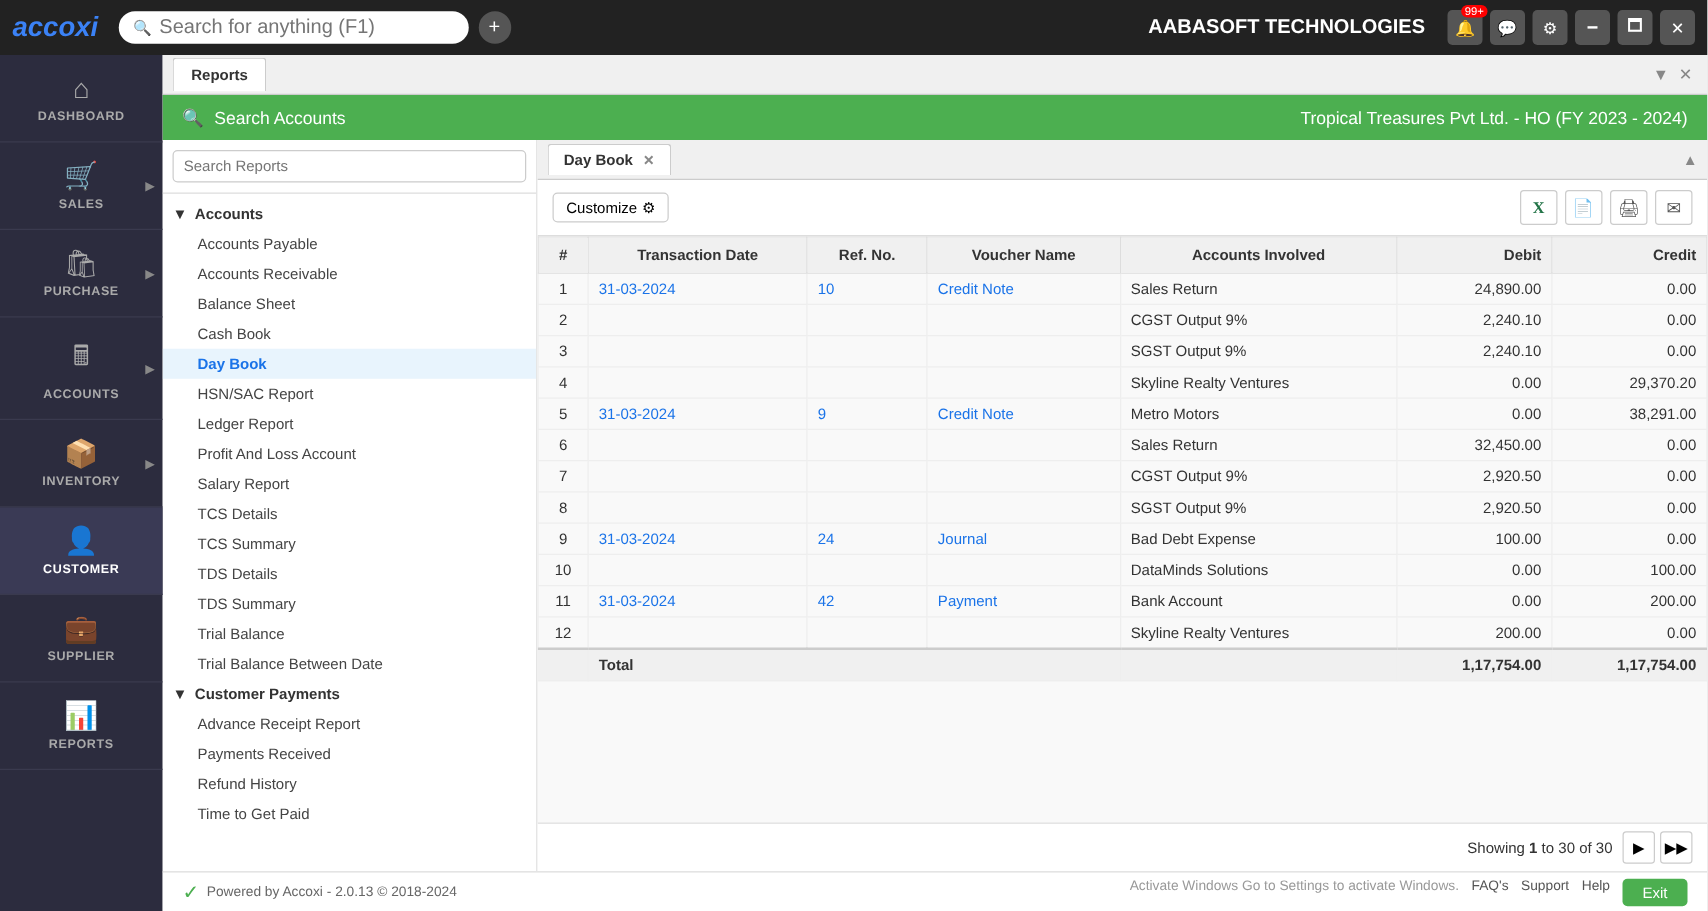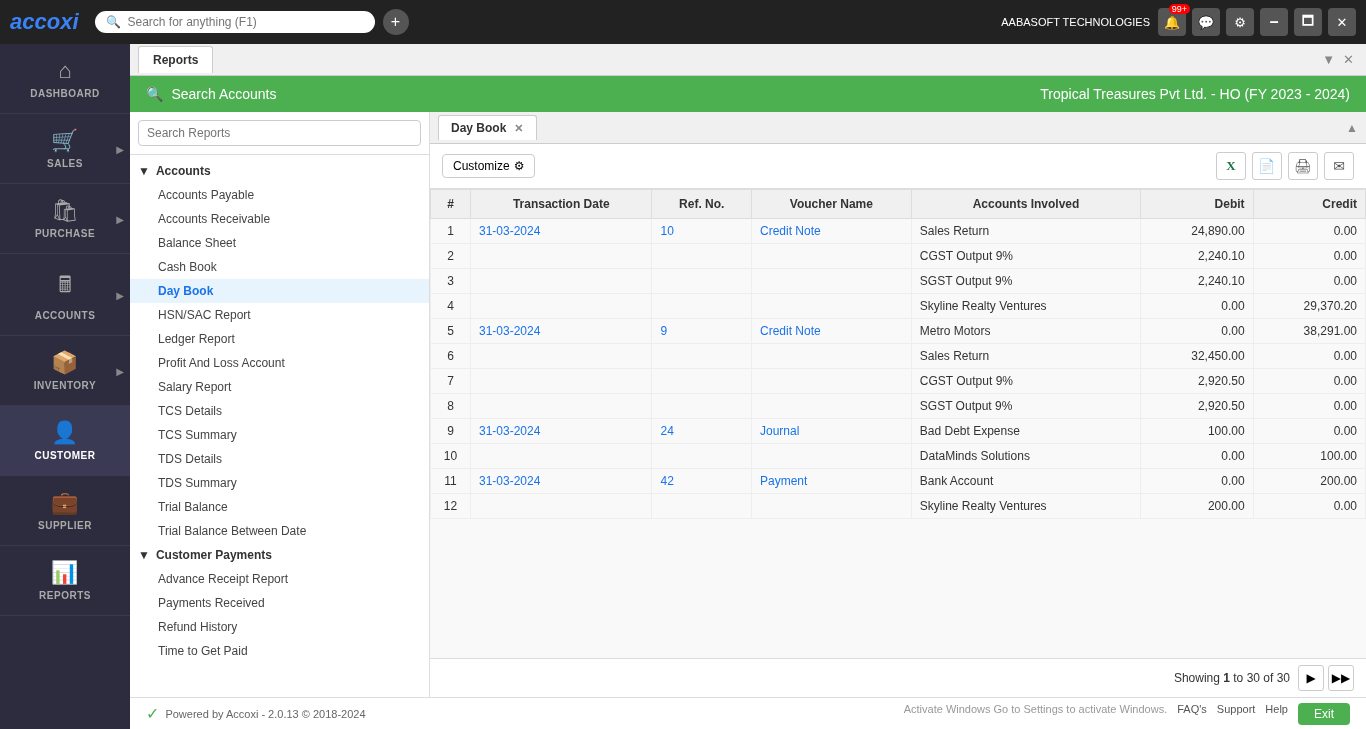--- a/index.html
+++ b/index.html
@@ -3,25 +3,25 @@
   <meta charset="utf-8">
   <style>
     * { margin: 0; padding: 0; box-sizing: border-box; }
     body { font-family: Arial, sans-serif; font-size: 12px; background: #e0e0e0; width: 1366px; height: 729px; overflow: hidden; }
 
     
     .top-bar { height: 44px; background: #222; display: flex; align-items: center; padding: 0 10px; gap: 8px; }
     .logo { color: white; font-size: 22px; font-weight: bold; font-style: italic; margin-right: 8px; }
     .logo span { color: #3b82f6; }
     .search-bar { background: white; border-radius: 20px; display: flex; align-items: center; padding: 4px 12px; width: 280px; gap: 6px; }
-    .search-bar input { border: none; outline: none; font-size: 12px; width: 220px; }
+    .search-bar input { border: none; outline: none; font-size: 16px; width: 220px; }
     .plus-btn { background: #555; border-radius: 50%; width: 26px; height: 26px; display: flex; align-items: center; justify-content: center; color: white; font-size: 16px; cursor: pointer; }
     .company-selector { background: #444; border-radius: 20px; display: flex; align-items: center; padding: 4px 12px; color: white; gap: 6px; font-size: 12px; }
     .spacer { flex: 1; }
-    .company-name { color: white; font-size: 11px; margin-right: 0; }
+    .company-name { color: white; font-size: 16px; margin-right: 10px; font-weight: bold; }
     .top-icons { display: flex; gap: 6px; align-items: center; }
     .top-icon { background: #555; border-radius: 4px; width: 28px; height: 28px; display: flex; align-items: center; justify-content: center; color: white; font-size: 13px; cursor: pointer; position: relative; }
     .badge { position: absolute; top: -4px; right: -4px; background: red; border-radius: 8px; font-size: 9px; color: white; padding: 0 3px; min-width: 14px; text-align: center; }
 
     
     .main-layout { display: flex; height: calc(729px - 44px); }
 
     
     .sidebar { width: 130px; background: #2c2c3e; display: flex; flex-direction: column; align-items: center; padding-top: 0; }
     .sidebar-item { width: 100%; display: flex; flex-direction: column; align-items: center; padding: 14px 8px; color: #aaa; cursor: pointer; border-bottom: 1px solid #3a3a4e; position: relative; }
@@ -354,20 +354,27 @@
     </tr>
                 <tr>
       <td class="num-col">12</td>
       <td style=""></td>
       <td style=""></td>
       <td style=""></td>
       <td>Skyline Realty Ventures</td>
       <td class="right">200.00</td>
       <td class="right">0.00</td>
     </tr>
+                <tr class="total-row">
+    <td></td>
+    <td colspan="3" style="font-weight:bold;">Total</td>
+    <td></td>
+    <td class="right">1,17,754.00</td>
+    <td class="right">1,17,754.00</td>
+  </tr>
               </tbody>
           </table>
         </div>
 
         <div class="pagination">
           <span class="pagination-info">
             Showing <strong>1</strong> to 30 of 30
           </span>
           <div class="page-btn">▶</div>
           <div class="page-btn">▶▶</div>

